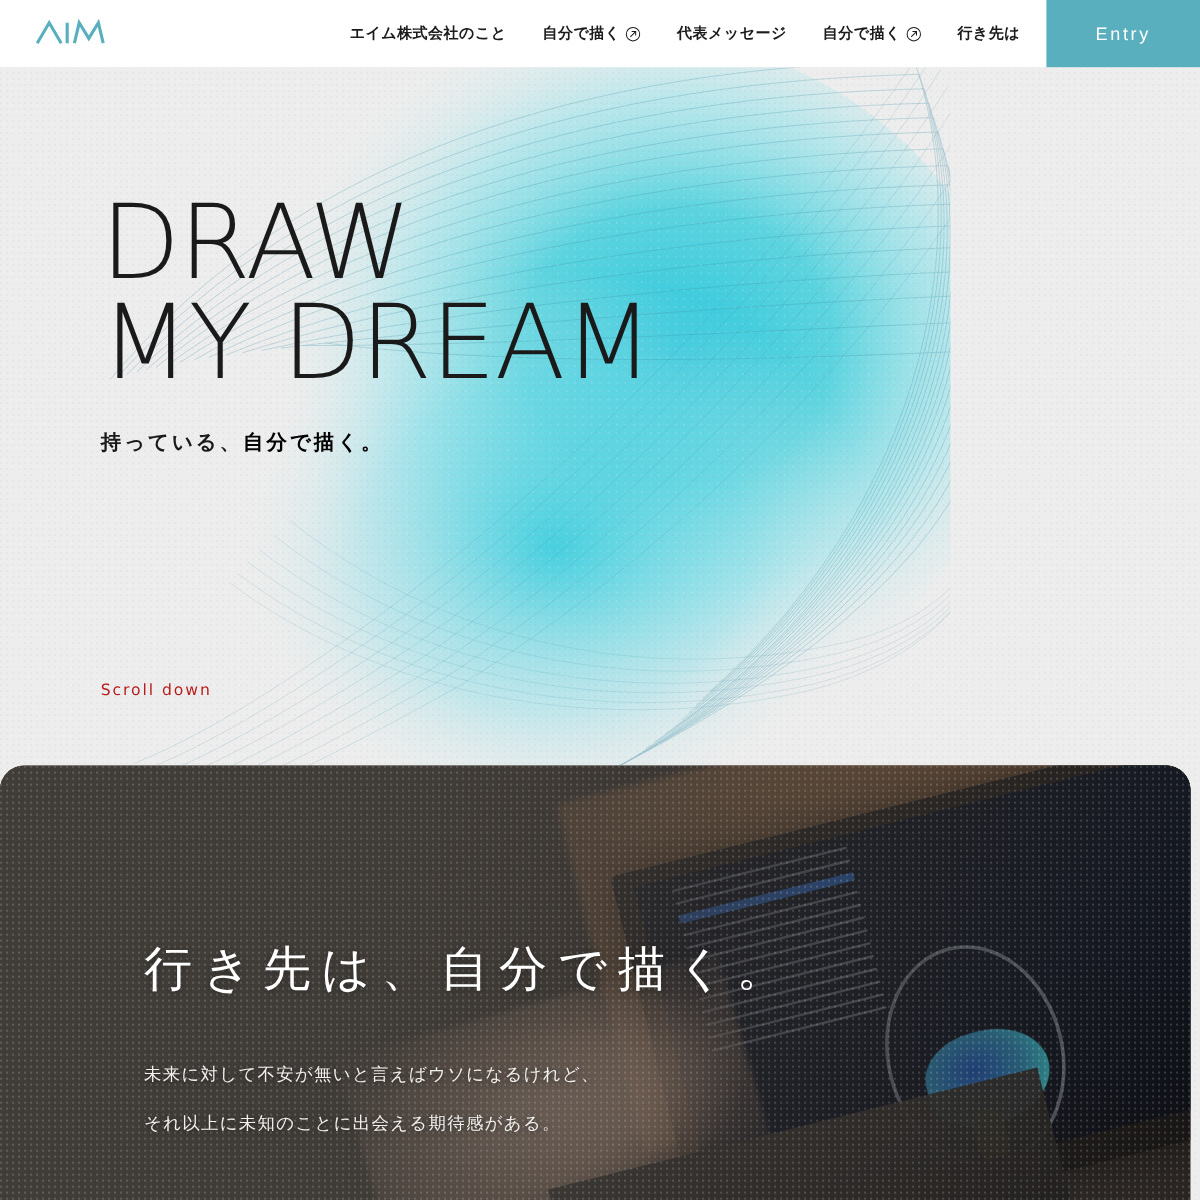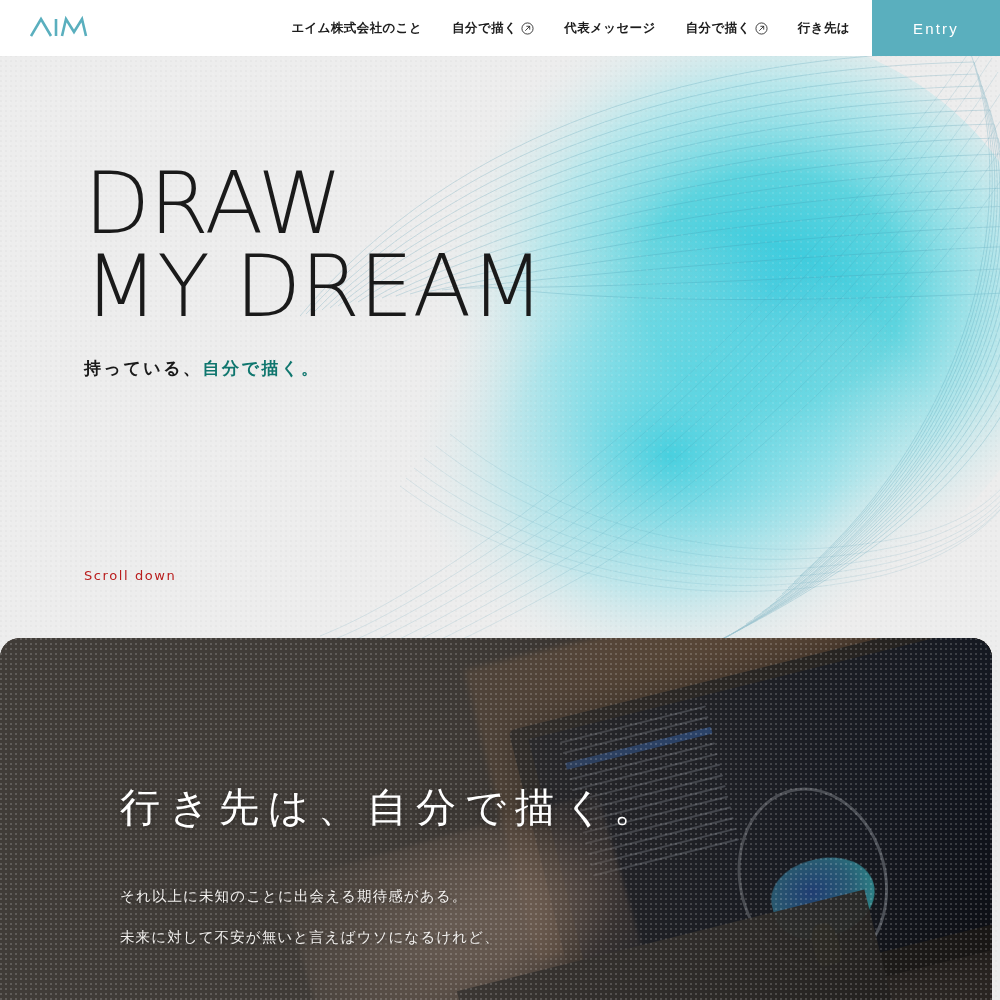--- a/index.html
+++ b/index.html
@@ -47,40 +47,40 @@
 
   .entry-btn{
     width:128px; height:56px; background:#5aafbe;
     display:flex; align-items:center; justify-content:center;
     color:#ffffff; font-size:15px; letter-spacing:2.2px;
     cursor:pointer; flex:0 0 128px;
   }
 
   
   .hero{
-    position:absolute; top:56px; left:0; width:1000px; height:582px;
+    position:absolute; top:56px; left:0; width:792px; height:582px;
     overflow:hidden; background:#ededed;
   }
   .hero-art{
     position:absolute; top:-40px; right:-40px;
     width:760px; height:660px; z-index:1;
   }
   .hero-art svg{ display:block; width:100%; height:100%; }
 
   .hero-copy{ position:absolute; z-index:5; left:84px; top:106px; }
   .hero-title{
     font-family:"DejaVu Sans","Liberation Sans",sans-serif;
     font-weight:300; font-size:86px; line-height:.97;
     letter-spacing:-1px; color:#1a1a1a; white-space:pre-line;
   }
   .hero-sub{
     margin-top:28px; font-size:17px; font-weight:700;
     letter-spacing:2.5px; color:#1a1a1a;
   }
-  .hero-sub .accent{ color:#0f766e; }
+  .hero-sub .accent{ color:#000000; }
 
   .scroll-down{
     position:absolute; left:84px; top:512px; z-index:5;
     font-family:"DejaVu Sans","Liberation Sans",sans-serif;
     font-size:13px; letter-spacing:1.6px; color:#b91c1c; cursor:pointer;
   }
 
   
   .story{
     position:absolute; top:638px; left:0; width:992px; height:362px;
@@ -337,22 +337,22 @@
     <div class="hand"></div>
     <div class="keyboard"></div>
   </div>
 
   <div class="story-scrim"></div>
   <div class="story-dots"></div>
 
   <div class="story-copy">
     <div class="story-title">行き先は、自分で描く。</div>
     <div class="story-body">
+      <p>未来に対して不安が無いと言えばウソになるけれど、</p>
       <p>それ以上に未知のことに出会える期待感がある。</p>
-      <p>未来に対して不安が無いと言えばウソになるけれど、</p>
 
     </div>
   </div>
 </div>
 
 <div class="carousel-arrow a1"></div>
 <div class="carousel-arrow a2"></div>
 <div class="carousel-dot"></div>
 
 <div class="noise-overlay"></div>

